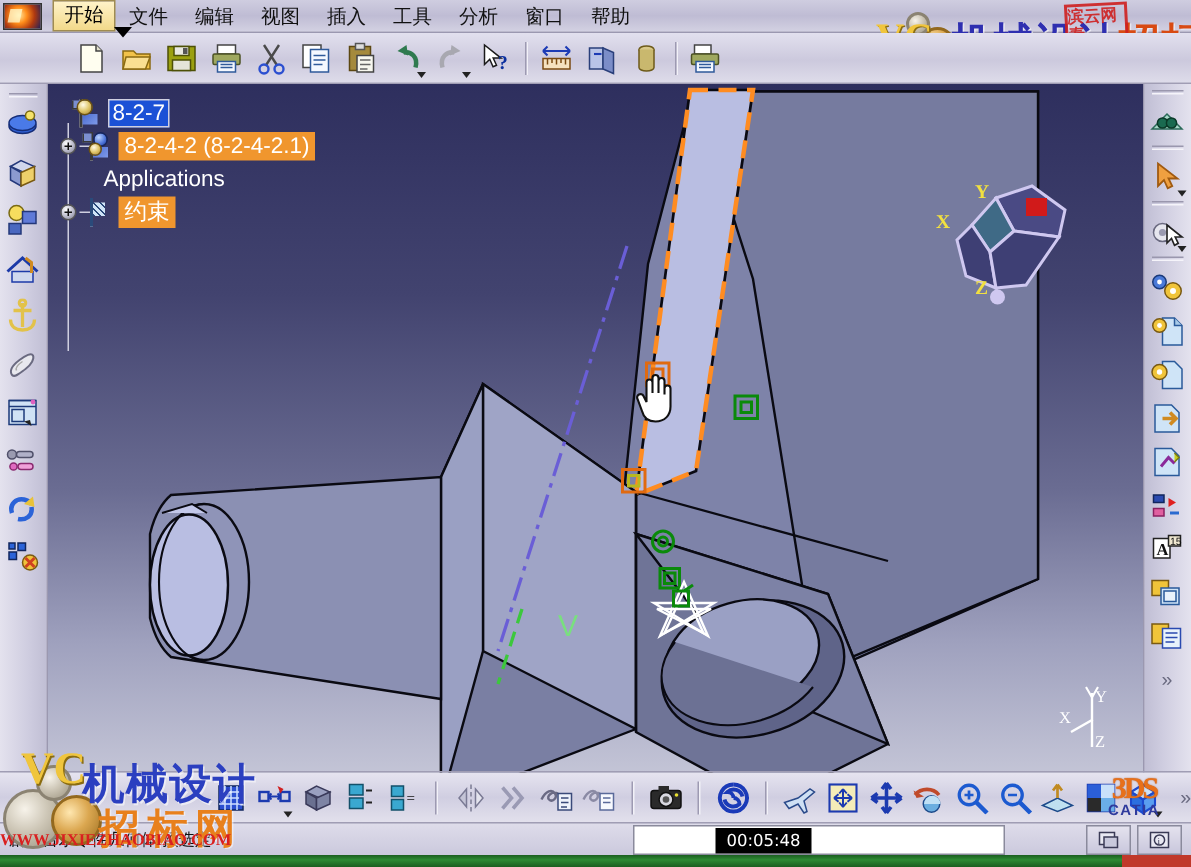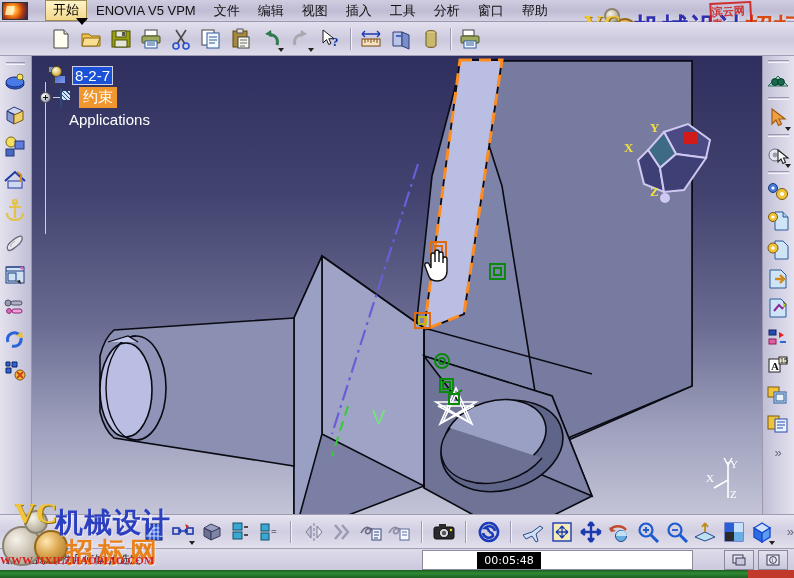--- a/index.html
+++ b/index.html
@@ -27,21 +27,21 @@
     background: radial-gradient(circle at 40% 45%, #ffe9a0 0%, #ff8c1a 32%, #b03a10 62%, #20205a 100%);
     border:1px solid #333; position:relative; overflow:hidden;
   }
   .win-logo::after{
     content:""; position:absolute; left:3px; top:3px; width:8px; height:9px;
     background:#fff6c8; transform:skewX(-12deg); opacity:.8;
   }
   .menu-start {
     background: linear-gradient(180deg,#fff3c9,#f2d98a);
     border:1px solid #a08c50;
-    padding:1px 7px 2px 7px; margin-left:17px;
+    padding:1px 7px 2px 7px; margin-left:7px;
     font-size:13px; color:#000; line-height:16px;
   }
   .menu-item {
     padding:2px 9px; font-size:13px; color:#111; line-height:16px;
     white-space:nowrap; cursor:default;
   }
 
   
   #wm-top {
     position:absolute; right:0; top:0; width:212px; height:58px;
@@ -224,21 +224,21 @@
 
   
   #statusbar {
     position:absolute; left:0; top:548px; width:794px; height:22px;
     background: linear-gradient(180deg,#dedcea 0%, #cbc9dd 100%);
     border-top:1px solid #a09db4;
     display:flex; align-items:center;
   }
   #status-text { font-size:11px; color:#111; padding-left:6px; white-space:nowrap; }
   #player-bar {
-    position:absolute; left:422px; top:550px; width:271px; height:20px;
+    position:absolute; left:422px; top:550px; width:248px; height:20px;
     background:#ffffff; border:1px solid #8a8a9c;
   }
   #time-chip {
     position:absolute; left:54px; top:1px; width:64px; height:17px;
     background:#000; color:#fff; font-size:11px;
     display:flex; align-items:center; justify-content:center;
     font-family:"DejaVu Sans", sans-serif;
   }
   #time-tip {
     position:absolute; left:76px; top:18px; width:0; height:0;
@@ -262,21 +262,20 @@
   }
 </style>
 </head>
 <body>
 
 <div id="app">
 
   <div id="menubar">
     <div class="win-logo"></div>
     <div class="menu-start">开始</div>
-    <div class="menu-item">ENOVIA V5 VPM</div>
     <div class="menu-item">文件</div>
     <div class="menu-item">编辑</div>
     <div class="menu-item">视图</div>
     <div class="menu-item">插入</div>
     <div class="menu-item">工具</div>
     <div class="menu-item">分析</div>
     <div class="menu-item">窗口</div>
     <div class="menu-item">帮助</div>
   </div>
 
@@ -680,33 +679,42 @@
 
       <div class="tnode">
         <span class="tn-blank"></span>
         <span class="tn-icon">
           <span class="doc-ico"></span><span class="gear-ico" style="left:-2px;top:-1px"></span>
         </span>
         <span class="tlabel sel-blue">8-2-7</span>
       </div>
 
 
+      <div class="tnode">
+        <span class="tn-plus"></span>
+        <span class="tn-dash"></span>
+        <span class="tn-icon">
+          <span class="doc-ico"></span><span class="blue-ico" style="left:2px;top:-1px"></span>
+          <span class="gear-ico" style="left:-1px;top:6px;width:9px;height:9px"></span>
+        </span>
+        <span class="tlabel sel-orange">8-2-4-2 (8-2-4-2.1)</span>
+      </div>
+
+      <div class="tnode" style="padding-left:14px">
+        <span class="tn-blank"></span>
+        <span class="tlabel">Applications</span>
+      </div>
 
       <div class="tnode">
         <span class="tn-plus"></span>
         <span class="tn-dash"></span>
         <span class="tn-icon">
           <span class="constr-ico"></span>
         </span>
         <span class="tlabel sel-orange">约束</span>
-      </div>
-
-      <div class="tnode" style="padding-left:14px">
-        <span class="tn-blank"></span>
-        <span class="tlabel">Applications</span>
       </div>
     </div>
 
     <svg id="compass" viewBox="0 0 110 105">
       <path d="M42 26 L66 18 L88 34 L84 52 L54 48 Z" fill="#4a4a84" stroke="#cfc8f0" stroke-width="2"></path>
       <path d="M42 26 L54 48 L38 62 L26 44 Z" fill="#3f6a86" stroke="#cfc8f0" stroke-width="2"></path>
       <path d="M26 44 L38 62 L42 86 L22 78 L16 54 Z" fill="#3e3f74" stroke="#cfc8f0" stroke-width="2"></path>
       <path d="M54 48 L84 52 L62 84 L42 86 L38 62 Z" fill="#3e3f74" stroke="#cfc8f0" stroke-width="2"></path>
       <rect x="62" y="26" width="14" height="12" fill="#d11a1a"></rect>
       <circle cx="43" cy="92" r="5" fill="#cfc8f0"></circle>
@@ -892,20 +900,24 @@
       <svg width="24" height="22" viewBox="0 0 24 22">
         <path d="M4 7l8-5 8 5-8 5z" fill="#cfe4fb" stroke="#1c4ad0" stroke-width="1.4"></path>
         <path d="M4 7v9l8 5V12z" fill="#2b6fe0" stroke="#1c4ad0" stroke-width="1.4"></path>
         <path d="M20 7v9l-8 5V12z" fill="#5a9ef0" stroke="#1c4ad0" stroke-width="1.4"></path>
       </svg>
       <span class="tb-arrow"></span>
     </div>
 
     <span class="chev">»</span>
 
+    <div id="catia-logo">
+      <span class="ds-mark">3DS</span>
+      <span class="catia-word">CATIA</span>
+    </div>
   </div>
 
   <div id="wm-bot">
     <div class="wm-gear g1" style="left:2px;top:30px;width:40px;height:40px;"></div>
     <div class="wm-gear g2" style="left:34px;top:34px;width:34px;height:34px;"></div>
     <div class="wm-gear g3" style="left:24px;top:14px;width:24px;height:24px;"></div>
     <div class="wm-vc">VC</div>
     <div class="wm-cn">机械设计</div>
     <div class="wm-cn2">招标网</div>
     <div class="wm-url2">WWW.JIXIEZHAOBIAO.COM</div>

